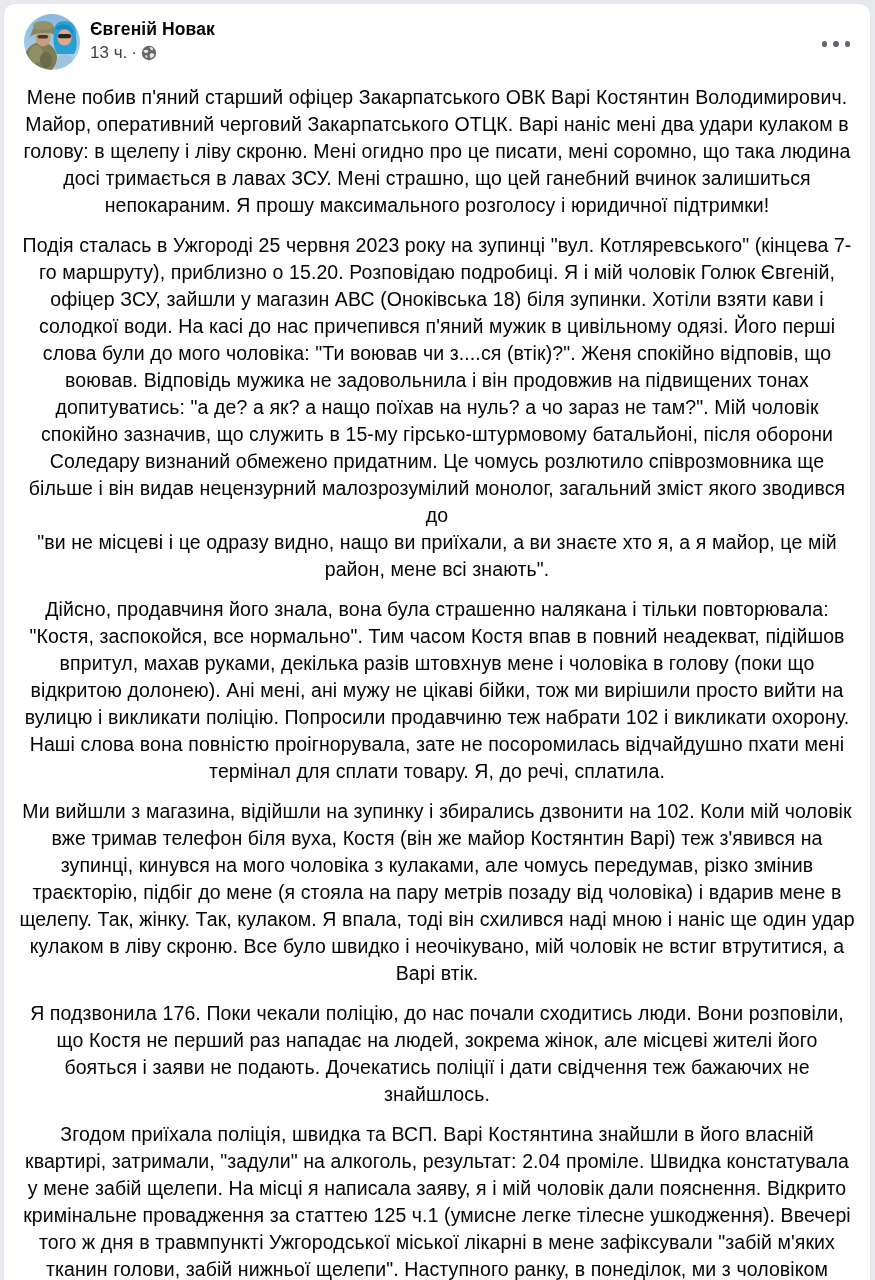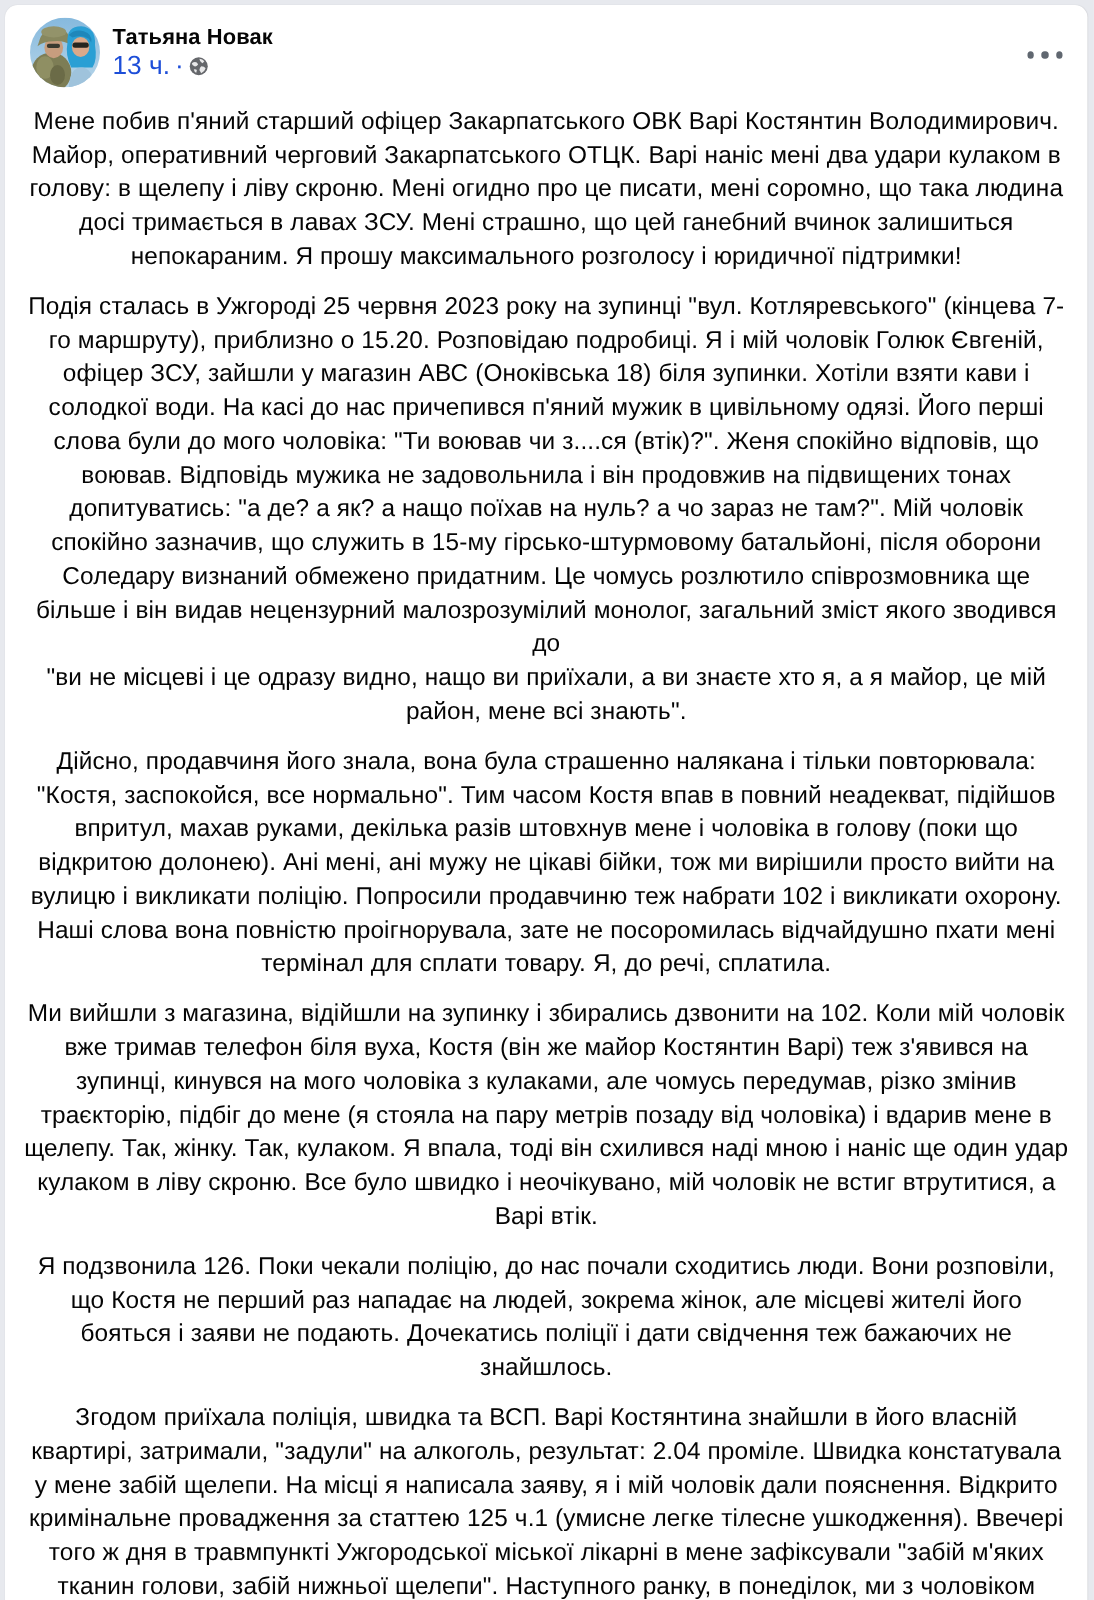--- a/index.html
+++ b/index.html
@@ -39,22 +39,22 @@
     font-weight: 700;
     color: #050505;
     line-height: 22px;
     letter-spacing: .1px;
     cursor: pointer;
   }
   .meta-row {
     display: flex;
     align-items: center;
     margin-top: 3px;
-    font-size: 21px;
-    color: #1d4ed8;
+    font-size: 17px;
+    color: #404040;
     line-height: 19px;
   }
   .meta-row .dot-sep { margin: 0 4px; }
   .globe-icon { display: inline-block; width: 16px; height: 16px; }
   .globe-icon svg { display: block; }
   .menu-button {
     position: absolute;
     top: 26px; right: 14px;
     width: 40px; height: 28px;
     display: flex;
@@ -110,21 +110,21 @@
         <path d="M30 20 Q29 7 41 7 Q53 8 52 22 Q54 34 50 40 L33 40 Q28 30 30 20 Z" fill="#2a9fd4"></path>
         <path d="M33 16 Q34 10 41 10 Q48 10 48 18 Q48 26 44 29 L36 29 Q33 23 33 16 Z" fill="#2a9fd4"></path>
         <ellipse cx="40.5" cy="23.5" rx="7" ry="8" fill="#dba98a"></ellipse>
         <path d="M31 14 Q36 9 43 11 Q50 13 49 20 L47 17 Q41 13 34 16 Z" fill="#1f87ba"></path>
         <rect x="34" y="20" width="13" height="4.2" rx="2" fill="#26251f"></rect>
         <path d="M31 56 Q32 40 41 40 Q50 40 52 56 Z" fill="#9fc3dc"></path>
       </svg>
     </div>
 
     <div class="author-block">
-      <div class="author-name">Татьяна Новак</div>
+      <div class="author-name">Євгеній Новак</div>
       <div class="meta-row">
         <span>13 ч.</span>
         <span class="dot-sep">·</span>
         <span class="globe-icon">
           <svg viewBox="0 0 16 16" width="16" height="16" xmlns="http://www.w3.org/2000/svg">
             <circle cx="8" cy="8" r="7.2" fill="#65676b"></circle>
             <path d="M2.5 5.5 Q4.5 4.2 6.5 5 L7.5 6.5 Q6 8.5 4.5 8 L3 7 Z" fill="#ffffff" opacity=".85"></path>
             <path d="M8.5 2 Q11 2.2 12.5 4 L11 5.5 Q9.5 4.5 9 3.5 Z" fill="#ffffff" opacity=".85"></path>
             <path d="M10 8 Q12.5 8 13.5 9.5 Q12.5 12.5 10 13.5 L8.5 11 Q8.8 9 10 8 Z" fill="#ffffff" opacity=".85"></path>
             <path d="M4 10.5 Q5.5 10 6.5 11 L6 13.2 Q4.5 12.5 4 10.5 Z" fill="#ffffff" opacity=".85"></path>
@@ -139,17 +139,17 @@
       <span class="dot"></span>
     </button>
   </div>
 
   <div class="post-text">
     <p>Мене побив п'яний старший офіцер Закарпатського ОВК Варі Костянтин Володимирович. Майор, оперативний черговий Закарпатського ОТЦК. Варі наніс мені два удари кулаком в голову: в щелепу і ліву скроню. Мені огидно про це писати, мені соромно, що така людина досі тримається в лавах ЗСУ. Мені страшно, що цей ганебний вчинок залишиться непокараним. Я прошу максимального розголосу і юридичної підтримки!</p>
     <p class="tight">Подія сталась в Ужгороді 25 червня 2023 року на зупинці "вул. Котляревського" (кінцева 7-го маршруту), приблизно о 15.20. Розповідаю подробиці. Я і мій чоловік Голюк Євгеній, офіцер ЗСУ, зайшли у магазин АВС (Оноківська 18) біля зупинки. Хотіли взяти кави і солодкої води. На касі до нас причепився п'яний мужик в цивільному одязі. Його перші слова були до мого чоловіка: "Ти воював чи з....ся (втік)?". Женя спокійно відповів, що воював. Відповідь мужика не задовольнила і він продовжив на підвищених тонах допитуватись: "а де? а як? а нащо поїхав на нуль? а чо зараз не там?". Мій чоловік спокійно зазначив, що служить в 15-му гірсько-штурмовому батальйоні, після оборони Соледару визнаний обмежено придатним. Це чомусь розлютило співрозмовника ще більше і він видав нецензурний малозрозумілий монолог, загальний зміст якого зводився до</p>
     <p>"ви не місцеві  і це одразу видно, нащо ви приїхали, а ви знаєте хто я, а я майор, це мій район, мене всі знають".</p>
     <p>Дійсно, продавчиня його знала, вона була страшенно налякана і тільки повторювала: "Костя, заспокойся, все нормально". Тим часом Костя впав в повний неадекват, підійшов впритул, махав руками, декілька разів штовхнув мене і чоловіка в голову (поки що відкритою долонею). Ані мені, ані мужу не цікаві бійки, тож ми вирішили просто вийти на вулицю і викликати поліцію. Попросили продавчиню теж набрати 102 і викликати охорону. Наші слова вона повністю проігнорувала, зате не посоромилась відчайдушно пхати мені термінал для сплати товару. Я, до речі, сплатила.</p>
     <p>Ми вийшли з магазина, відійшли на зупинку і збирались дзвонити на 102. Коли мій чоловік вже тримав телефон біля вуха, Костя (він же майор Костянтин Варі) теж з'явився на зупинці, кинувся на мого чоловіка з кулаками, але чомусь передумав, різко змінив траєкторію, підбіг до мене (я стояла на пару метрів позаду від чоловіка) і вдарив мене в щелепу. Так, жінку. Так, кулаком. Я впала, тоді він схилився наді мною і наніс ще один удар кулаком в ліву скроню. Все було швидко і неочікувано, мій чоловік не встиг втрутитися, а Варі втік.</p>
-    <p>Я подзвонила 126. Поки чекали поліцію, до нас почали сходитись люди. Вони розповіли, що Костя не перший раз нападає на людей, зокрема жінок, але місцеві жителі його бояться і заяви не подають. Дочекатись поліції і дати свідчення теж бажаючих не знайшлось.</p>
+    <p>Я подзвонила 176. Поки чекали поліцію, до нас почали сходитись люди. Вони розповіли, що Костя не перший раз нападає на людей, зокрема жінок, але місцеві жителі його бояться і заяви не подають. Дочекатись поліції і дати свідчення теж бажаючих не знайшлось.</p>
     <p>Згодом приїхала поліція, швидка та ВСП. Варі Костянтина знайшли в його власній квартирі, затримали, "задули" на алкоголь, результат: 2.04 проміле. Швидка констатувала у мене забій щелепи. На місці я написала заяву, я і мій чоловік дали пояснення. Відкрито кримінальне провадження за статтею 125 ч.1 (умисне легке тілесне ушкодження). Ввечері того ж дня в травмпункті Ужгородської міської лікарні в мене зафіксували "забій м'яких тканин голови, забій нижньої щелепи". Наступного ранку, в понеділок, ми з чоловіком поїхали до Ужгородського відділу поліції ГУНП в Закарпатській області. Поки їхали в таксі, мені подзвонили з Закарпатського ОВК і попросили зустрітись, щоб "обсудити інцидент і врегулювати все мирно". Я відмовилась.</p>
   </div>
 
 </div>
 
 </body></html>

